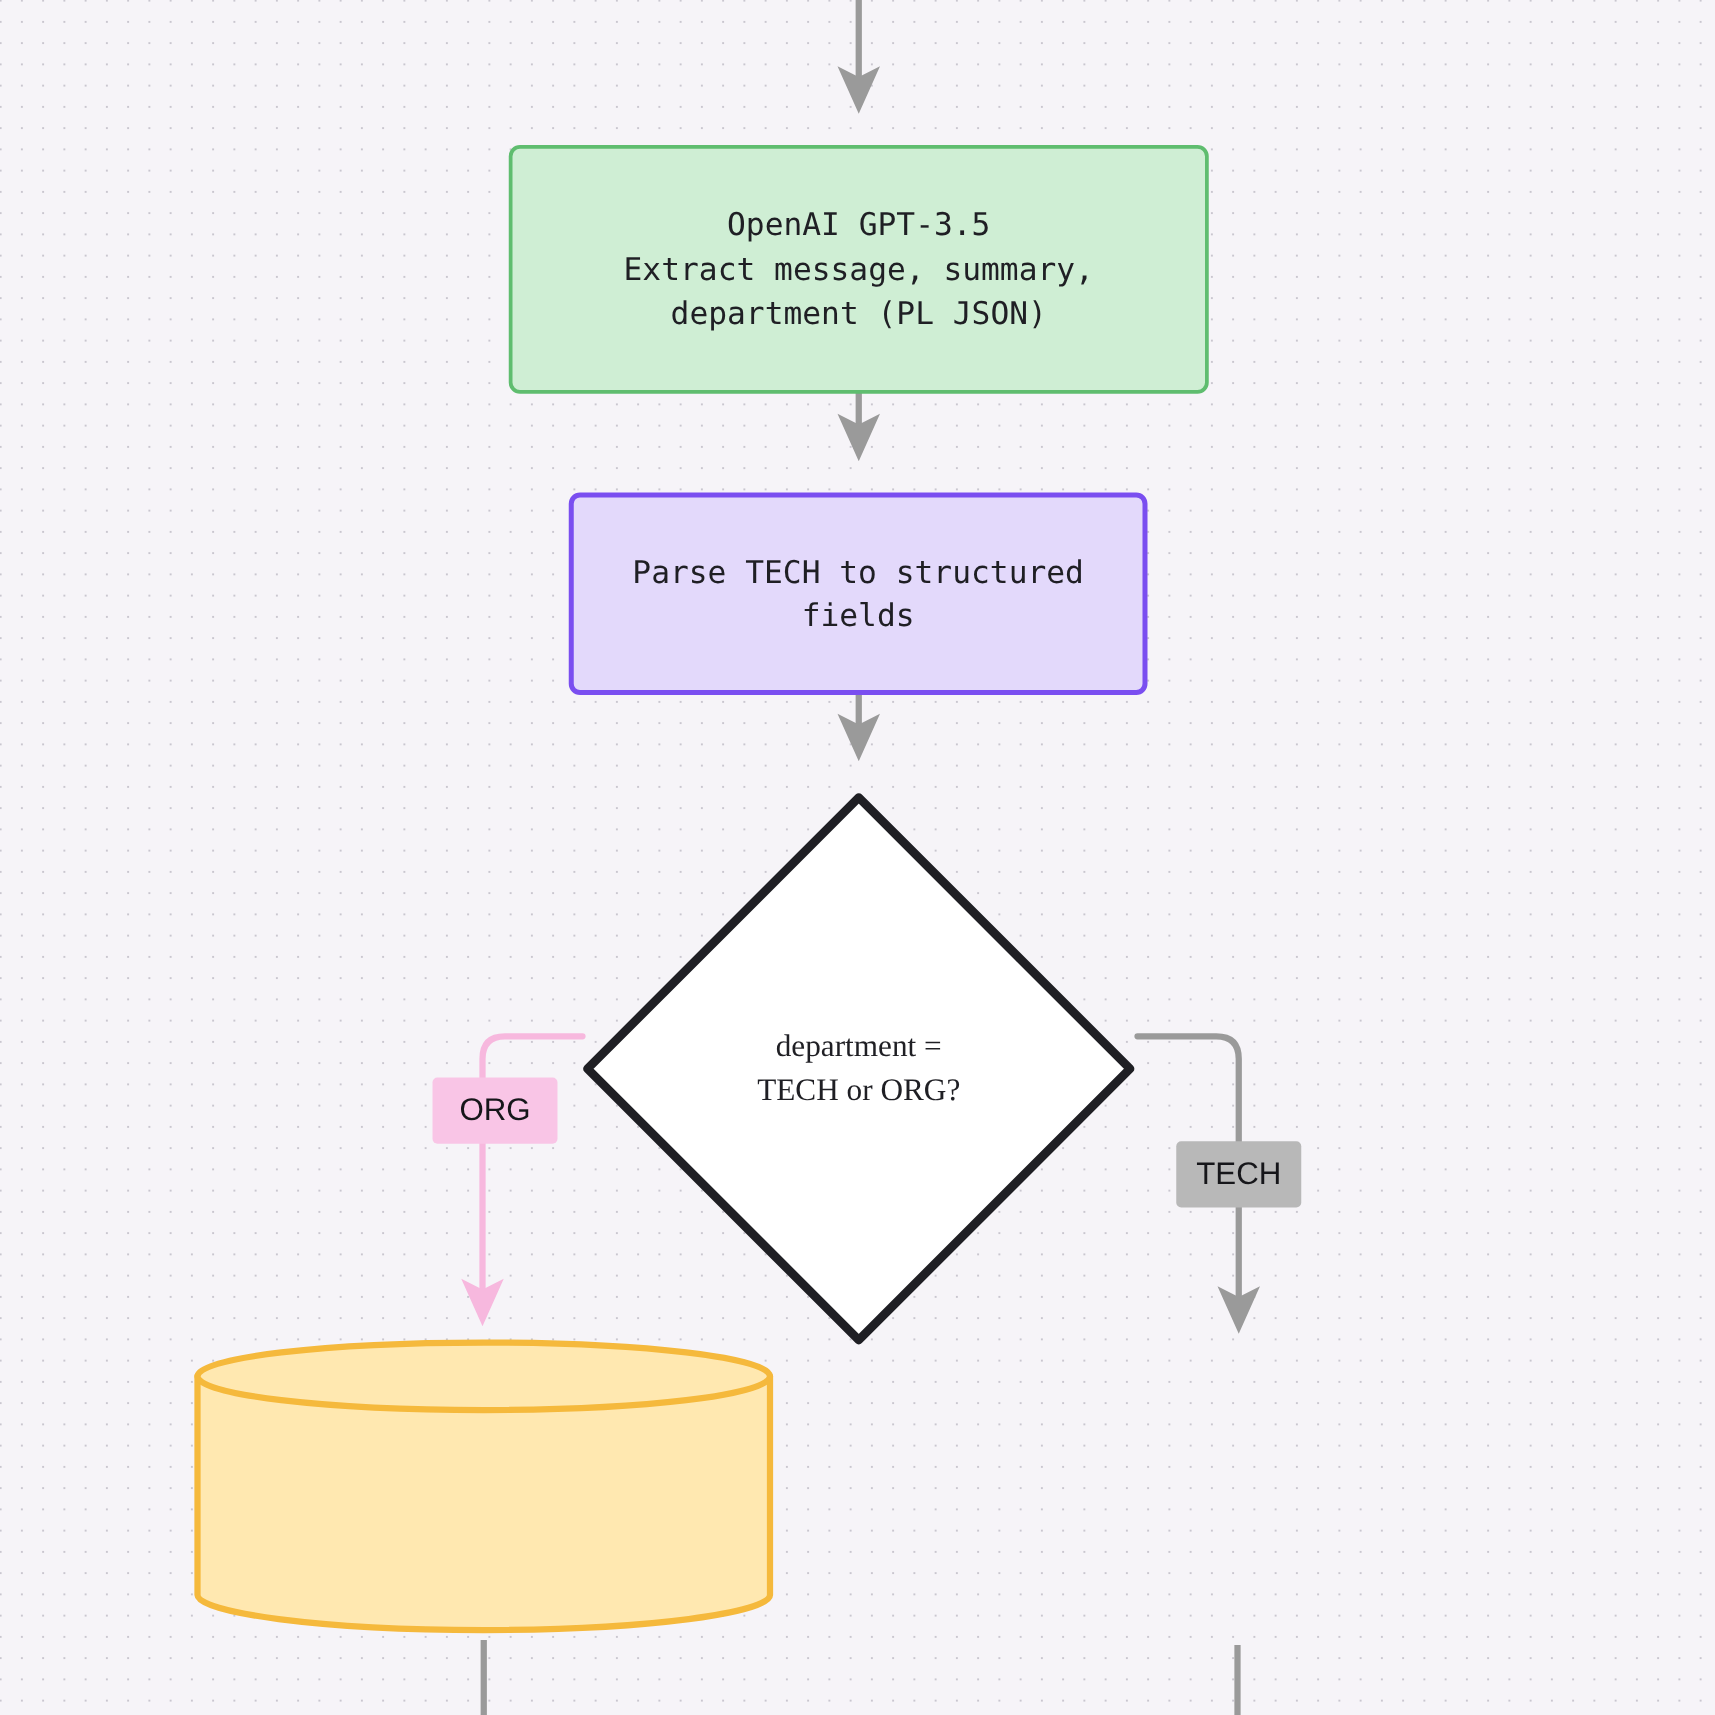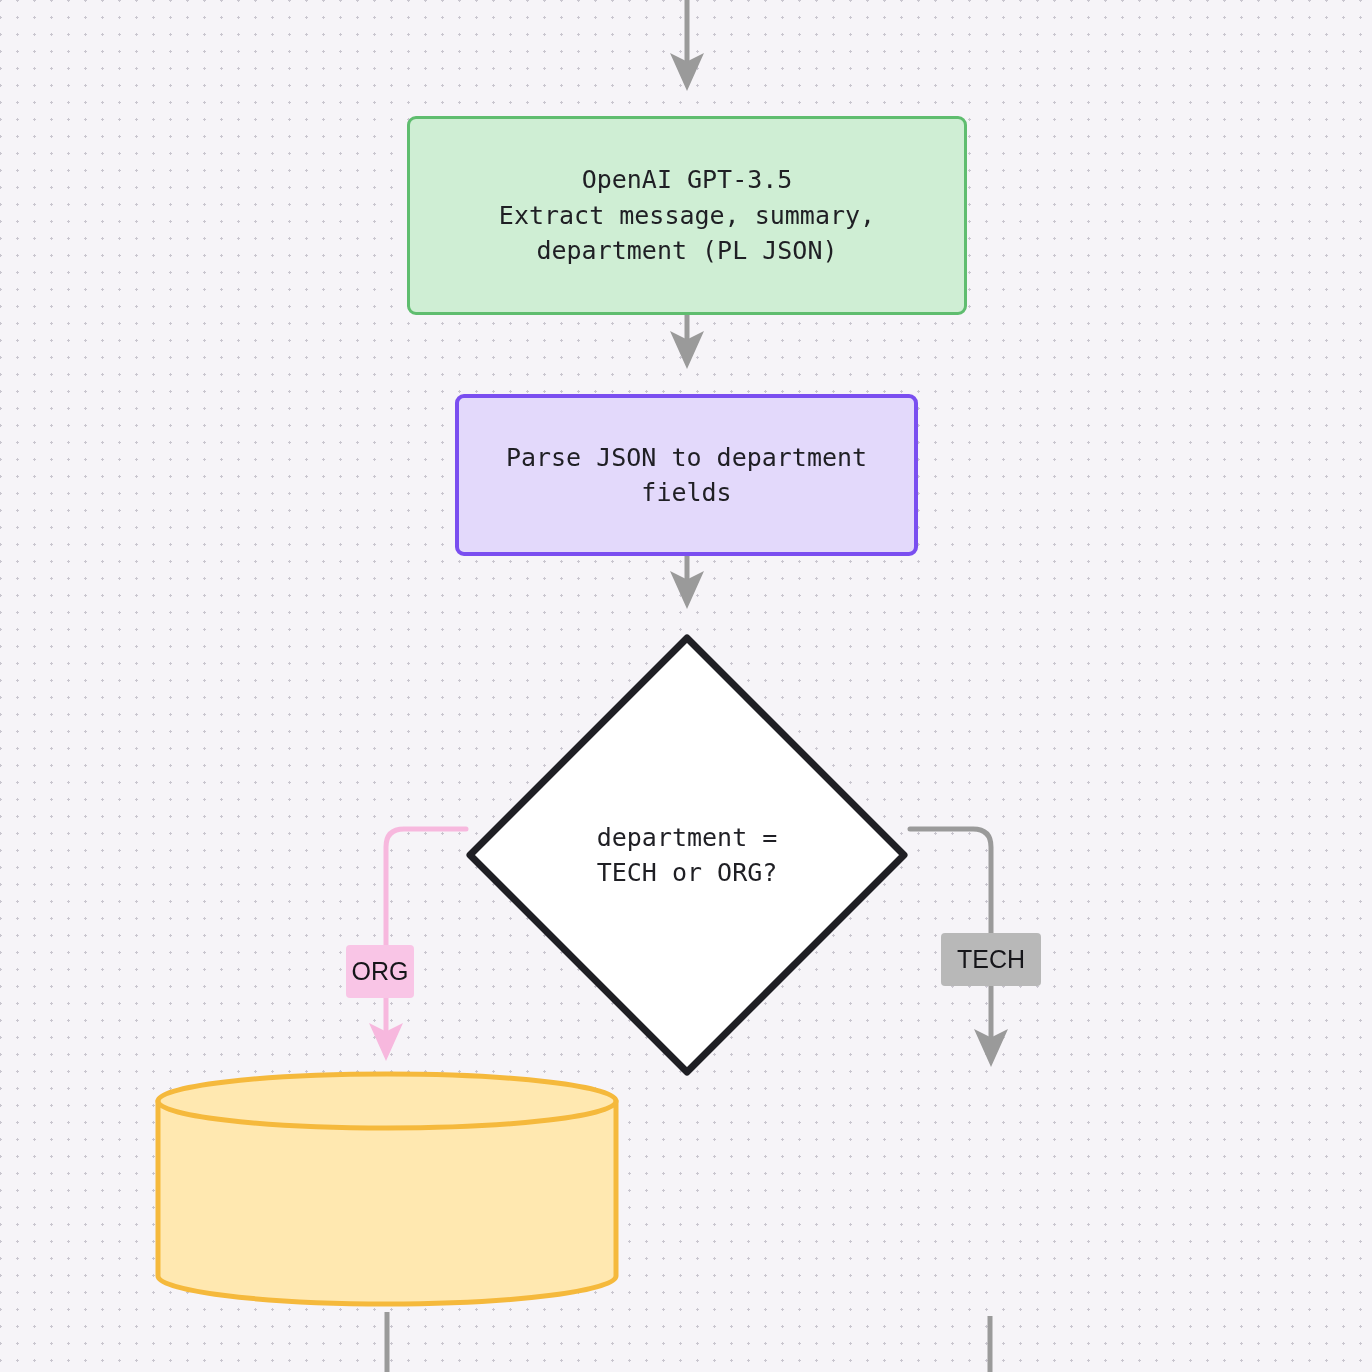--- a/index.html
+++ b/index.html
@@ -78,20 +78,21 @@
     position: absolute;
     left: 0;
     top: 0;
     width: 100%;
     height: 100%;
   }
   .diamond-wrap .lines {
     position: relative;
     font-size: 25px;
     z-index: 2;
+    font-family: Liberation Serif, serif;
   }
 
   
   .cyl {
     position: absolute;
   }
   .cyl svg {
     position: absolute;
     left: 0;
     top: 0;
@@ -116,22 +117,22 @@
     position: absolute;
     display: flex;
     align-items: center;
     justify-content: center;
     border-radius: 4px;
     font-family: "Liberation Sans", sans-serif;
     font-size: 25px;
     color: #16161a;
     z-index: 3;
   }
-  .label-org  { left: 346px; top: 945px; width: 68px; height: 53px; background: #f9c5e6; }
-  .label-tech { left: 941px; top: 913px; width: 100px; height: 53px; background: #b8b8b8; margin-top: 20px; }
+  .label-org  { left: 346px; top: 862px; width: 100px; height: 53px; background: #f9c5e6; }
+  .label-tech { left: 941px; top: 913px; width: 100px; height: 53px; background: #b8b8b8; }
 </style>
 </head>
 <body>
 
 <div id="canvas">
 
   <svg id="edges" viewBox="0 0 1372 1372">
     <defs>
       <marker id="arrow-gray" markerWidth="10" markerHeight="10" refX="5.2" refY="4" orient="auto" markerUnits="strokeWidth">
         <path d="M0.6,0.6 L8.2,4 L0.6,7.4 L2.3,4 Z" fill="#9a9a9a"></path>
@@ -170,21 +171,21 @@
     </g>
   </svg>
 
   <div class="node box-green">
     <div class="lines">OpenAI GPT-3.5
 Extract message, summary,
 department (PL JSON)</div>
   </div>
 
   <div class="node box-purple">
-    <div class="lines">Parse JSON to department
+    <div class="lines">Parse TECH to structured
 fields</div>
   </div>
 
   <div class="node diamond-wrap">
     <svg viewBox="0 0 450 450">
       <path d="M225,8 L442,225 L225,442 L8,225 Z" fill="#ffffff" stroke="#1f1f24" stroke-width="7" stroke-linejoin="round"></path>
     </svg>
     <div class="lines">department =
 TECH or ORG?</div>
   </div>

